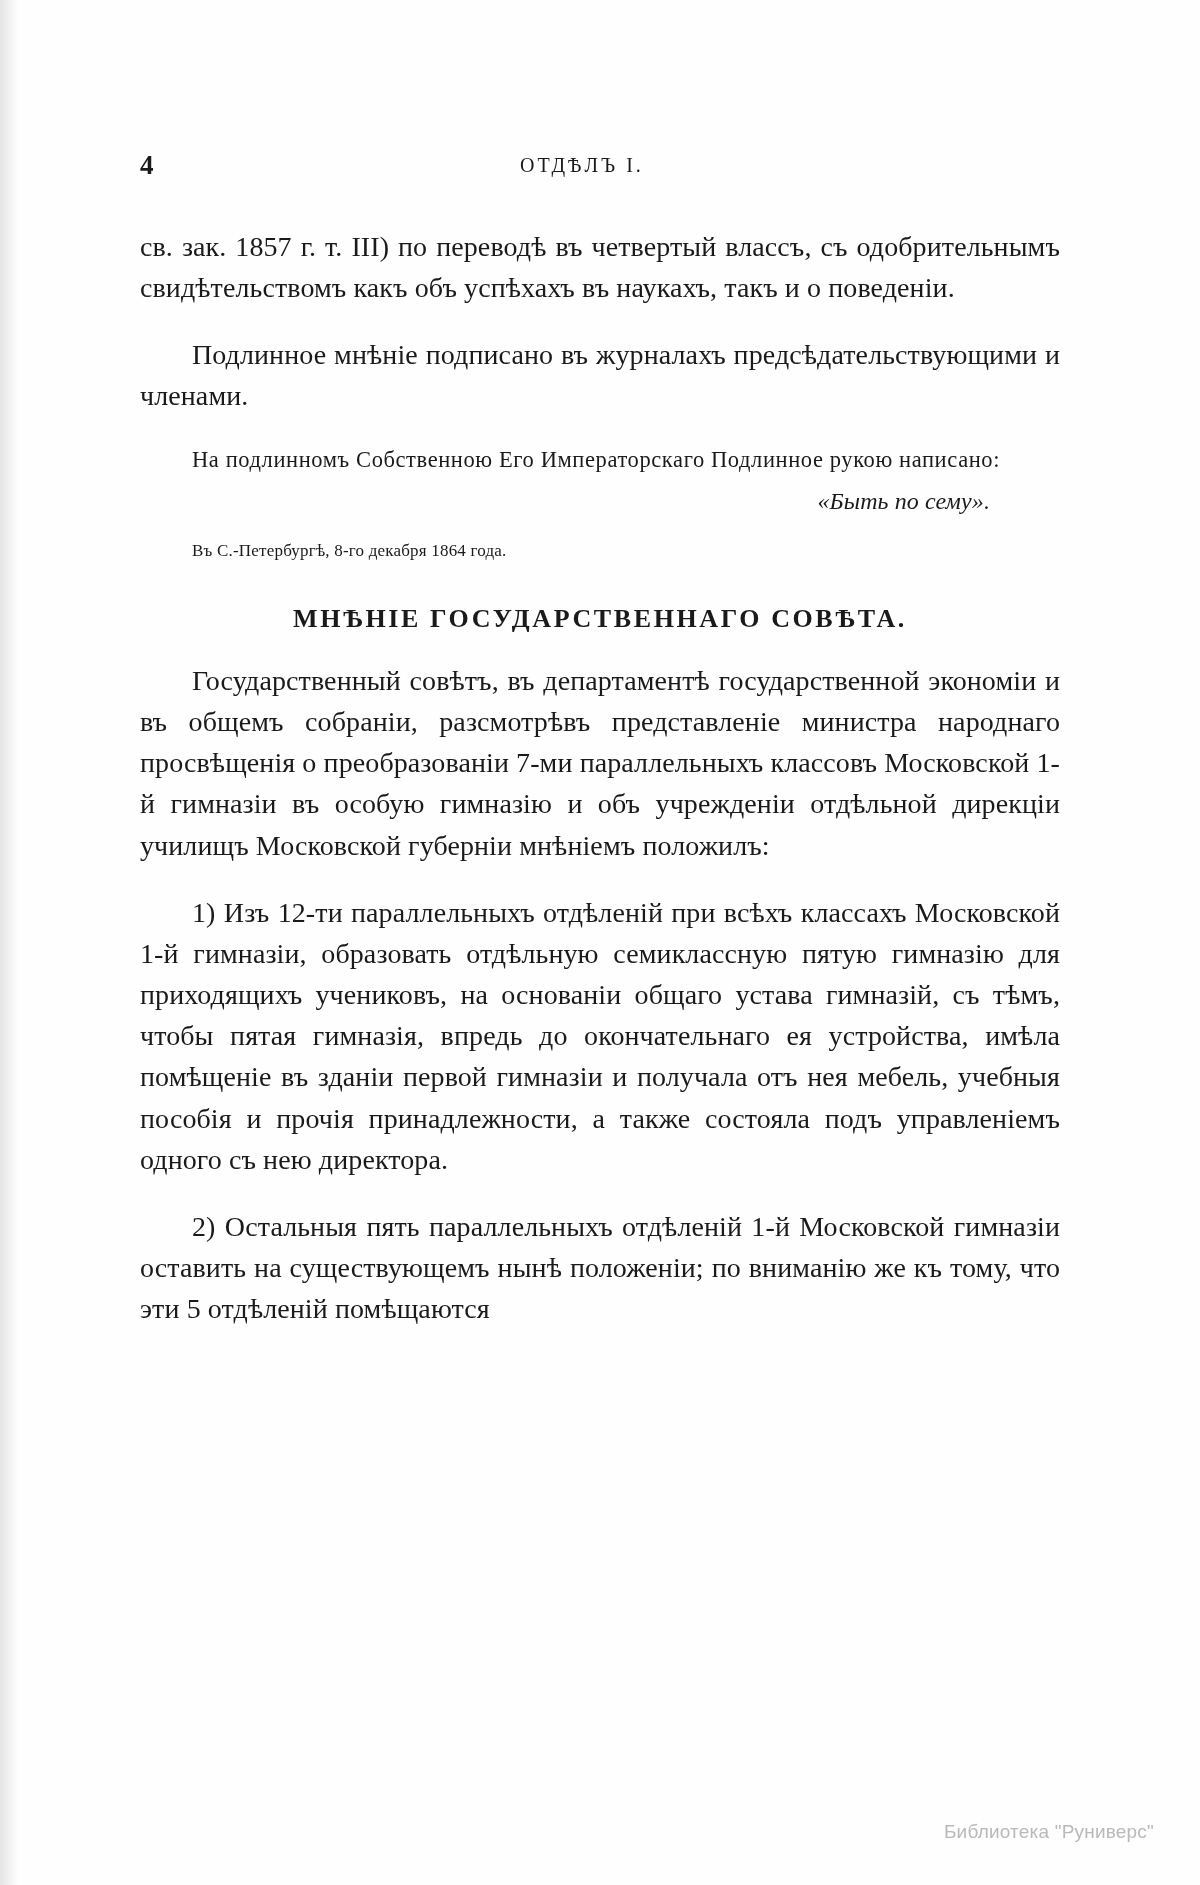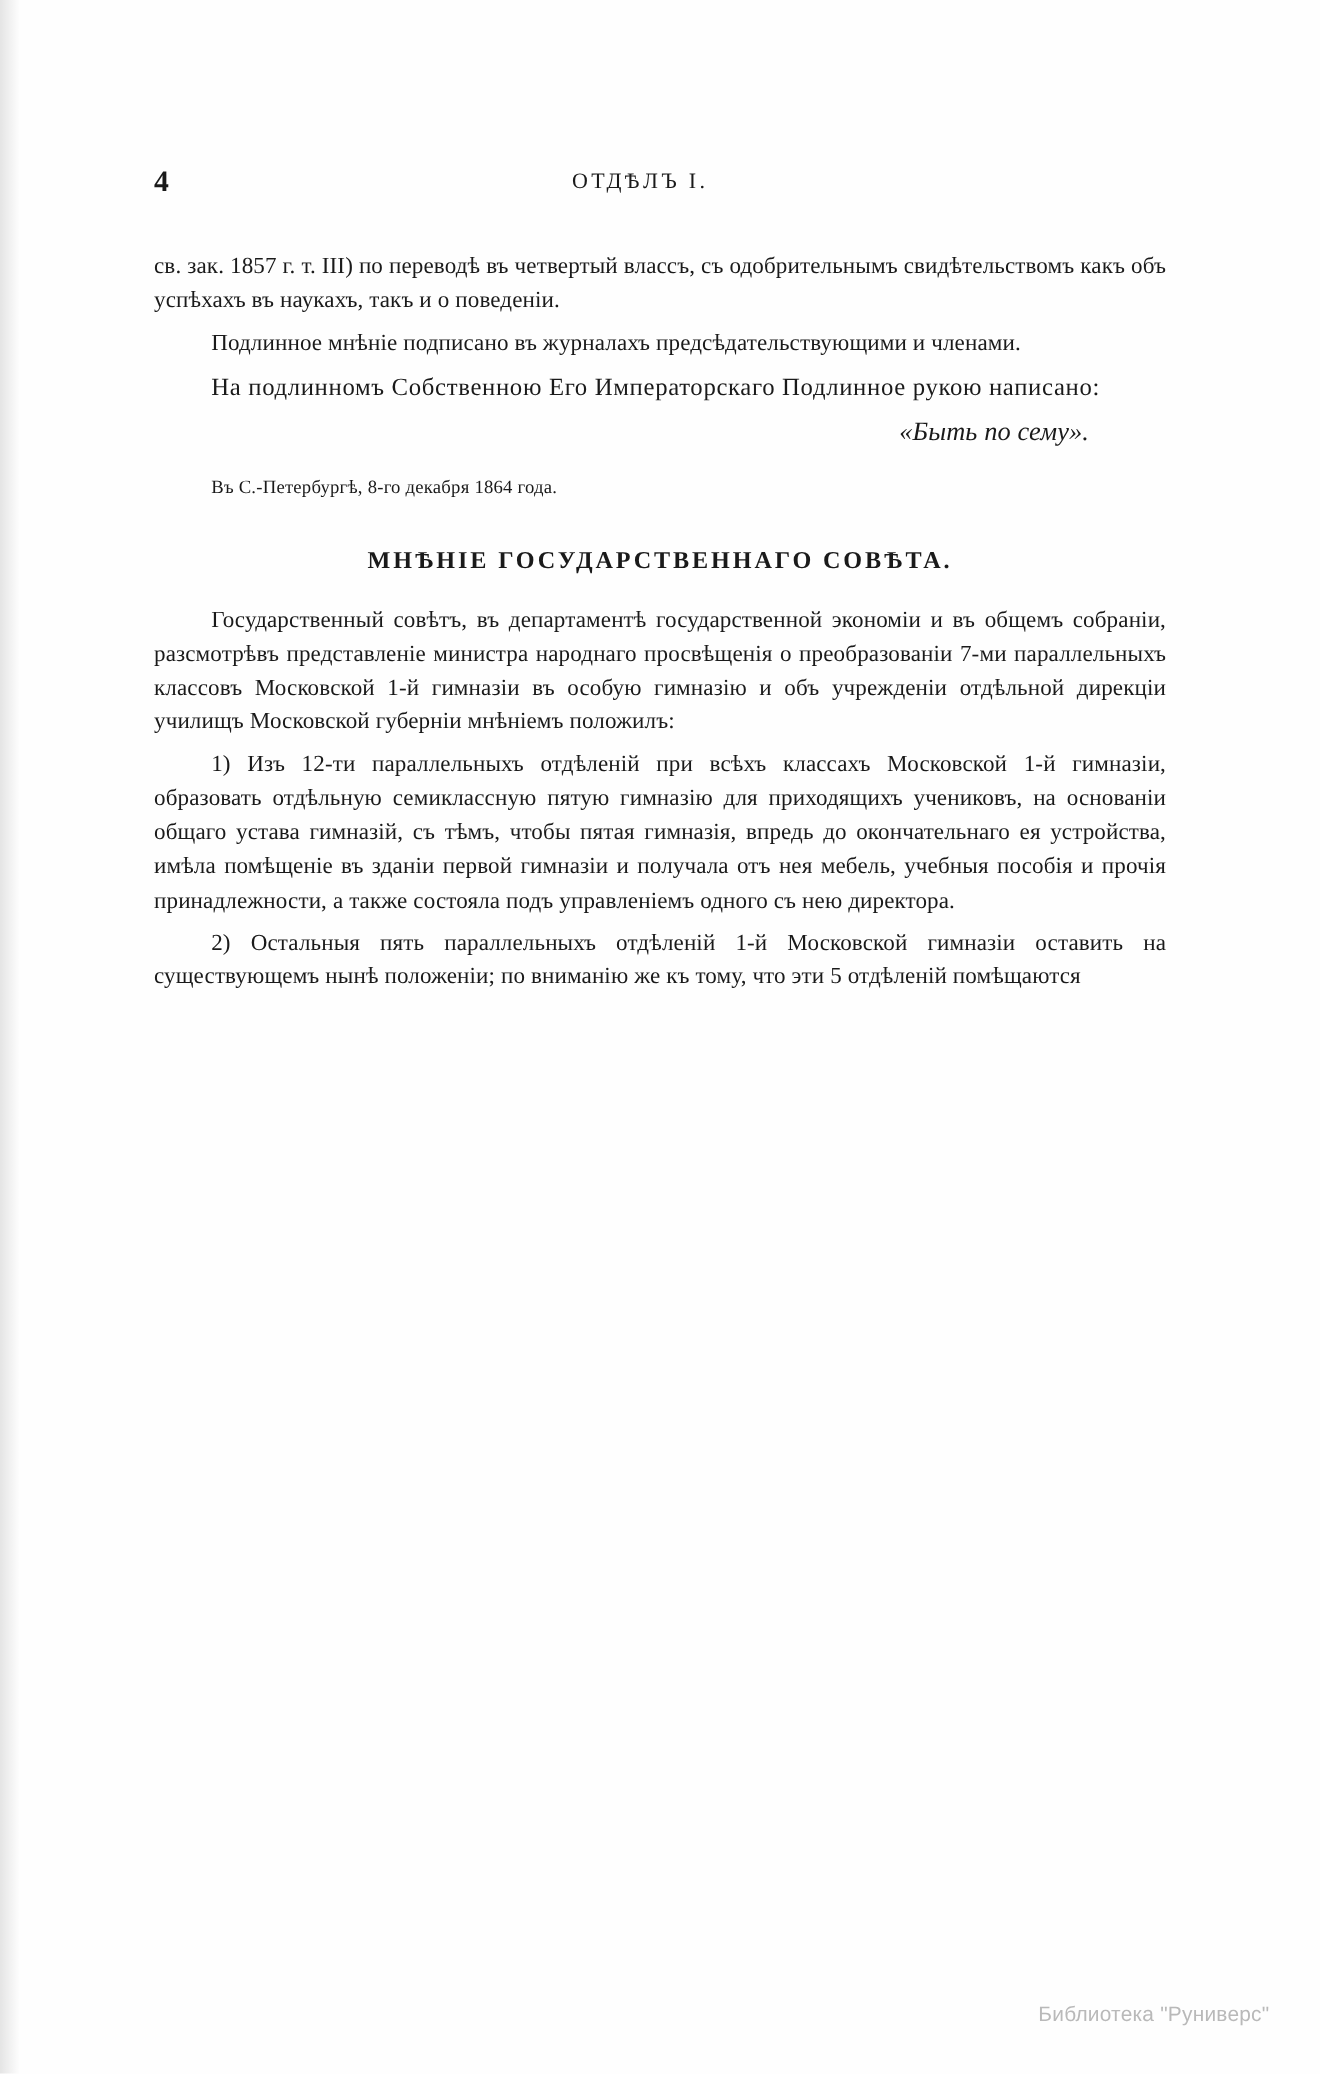--- a/index.html
+++ b/index.html
@@ -46,51 +46,51 @@
     position: absolute;
     left: 380px;
     top: 4px;
     font-size: 20px;
     font-weight: normal;
     letter-spacing: 3px;
   }
   
   p {
     margin: 0 0 0 0;
-    font-size: 21px;
+    font-size: 28px;
     line-height: 1.47;
     text-align: justify;
     text-justify: inter-word;
     letter-spacing: 0.1px;
   }
   .indent {
     text-indent: 52px;
   }
   .gap {
-    margin-top: 8px;
+    margin-top: 26px;
   }
   .italic-title {
     font-style: italic;
   }
   .quote-right {
     text-align: right;
     font-style: italic;
     font-size: 24px;
     margin-top: 8px;
     padding-right: 70px;
   }
   .place-date {
     font-size: 17px;
     margin-top: 20px;
     text-indent: 52px;
     letter-spacing: 0.2px;
   }
   .section-title {
     text-align: center;
-    font-size: 22px;
+    font-size: 26px;
     font-weight: bold;
     letter-spacing: 2.6px;
     margin-top: 40px;
     margin-bottom: 26px;
   }
   .caps-inline {
     font-size: 22.5px;
     letter-spacing: 0.6px;
   }
   

